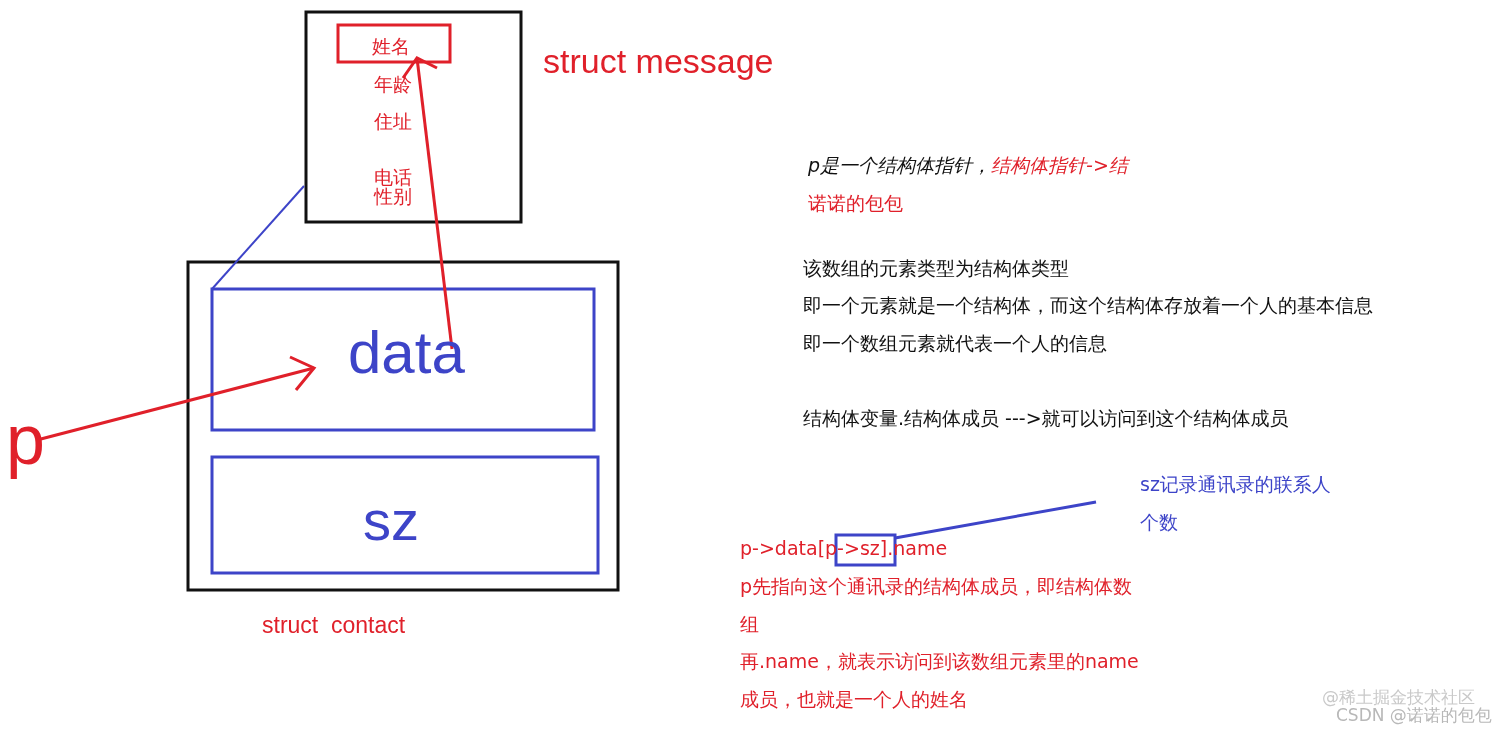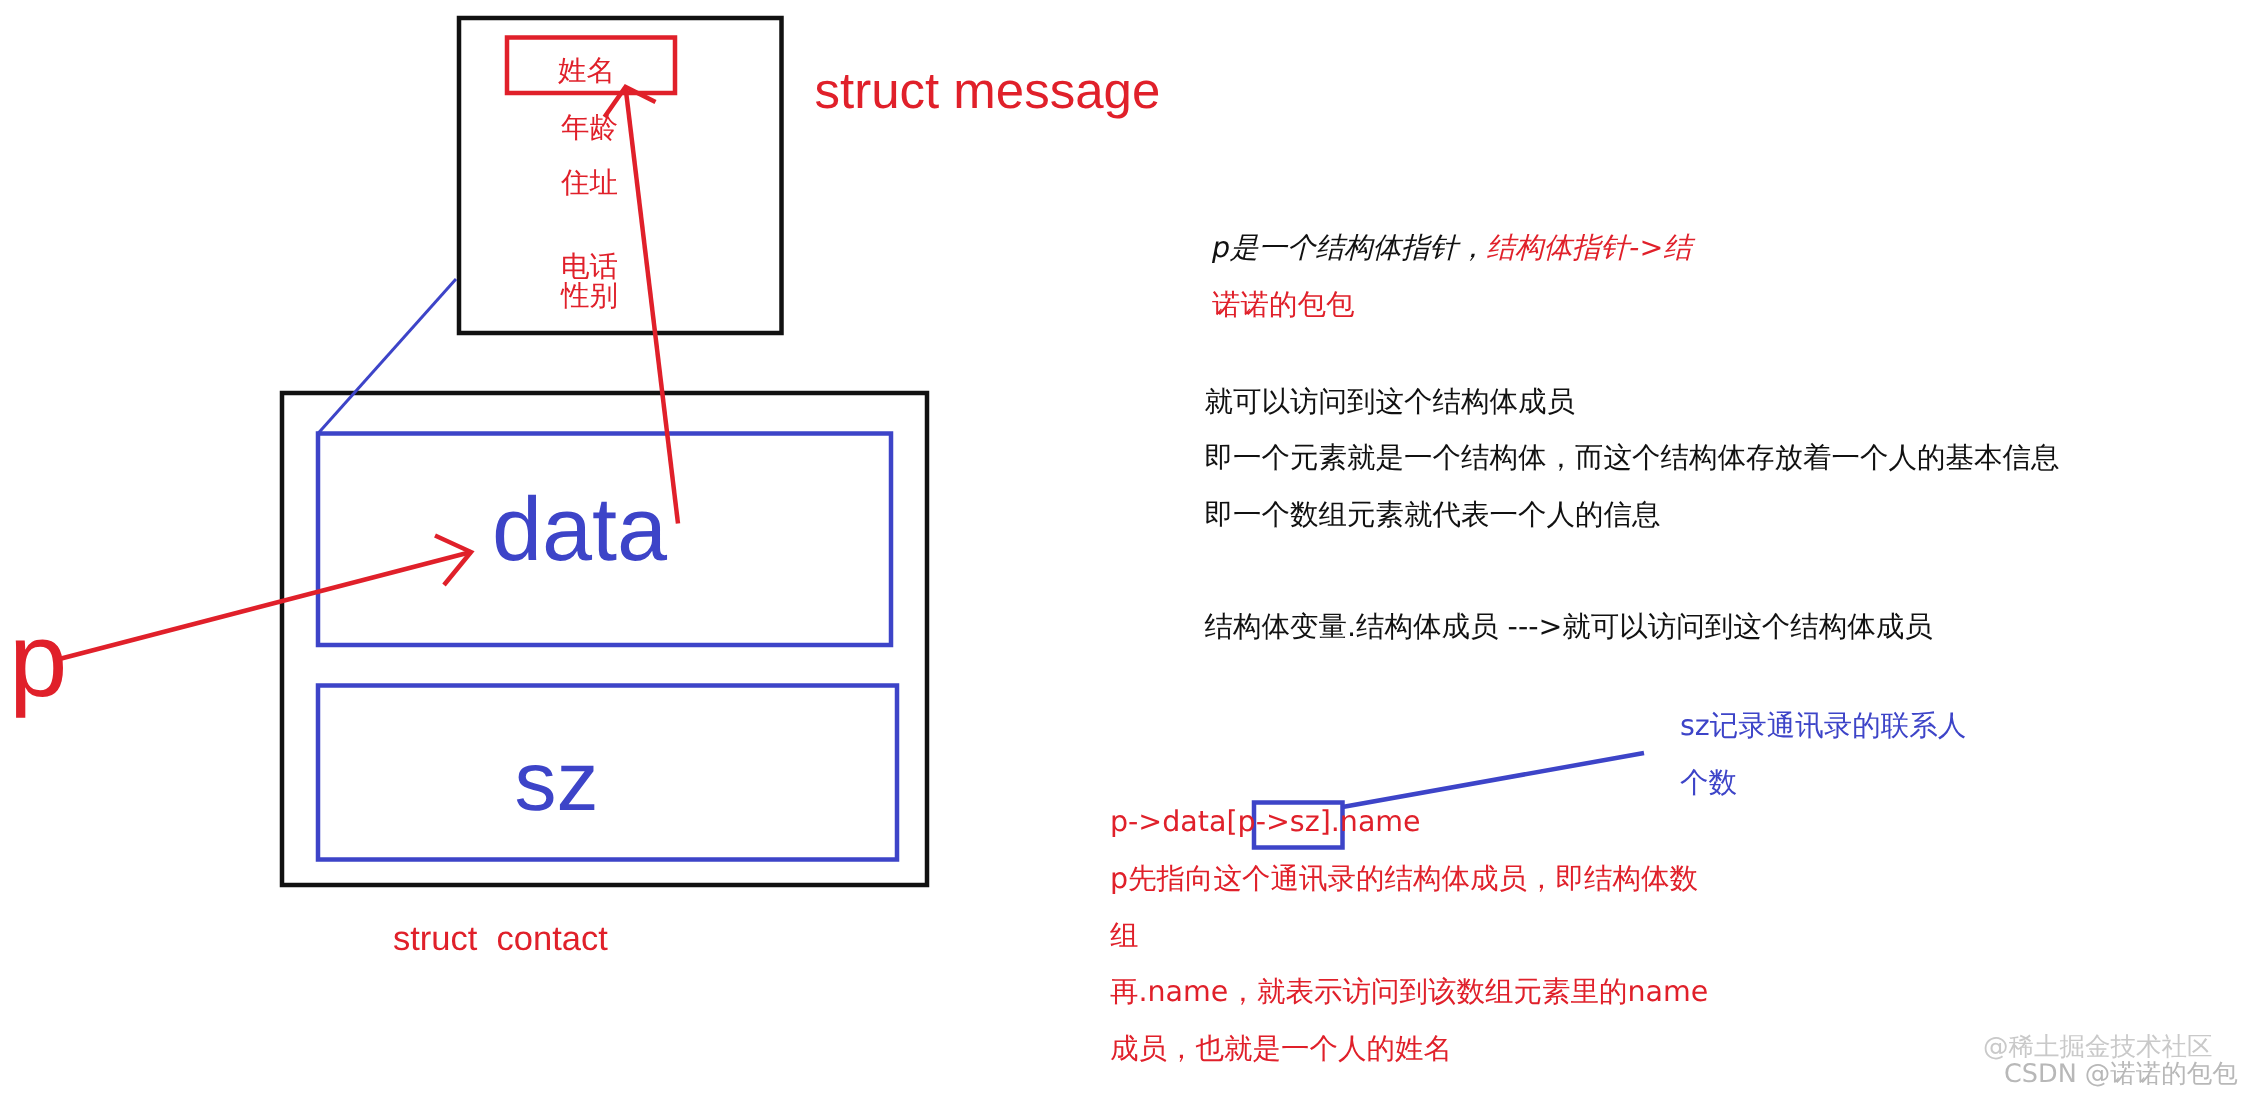--- a/index.html
+++ b/index.html
@@ -1,20 +1,20 @@
 <!DOCTYPE html>
 <html><head>
 <meta charset="utf-8">
 <style>
   html, body { margin:0; padding:0; background:#ffffff; }
   body { width:1512px; height:730px; position:relative; overflow:hidden;
          font-family:"DejaVu Sans", "Liberation Sans", sans-serif; }
   .abs { position:absolute; }
   .red { color:#e0202a; }
-  .blue { color:#3d44c8; }
+  .blue { color:#3d44c8;margin-left:20px; }
   .black { color:#111111; }
   svg.overlay { position:absolute; left:0; top:0; }
   .t18 { font-size:19px; line-height:20px; white-space:nowrap; }
 </style>
 </head>
 <body>
 
 <svg class="overlay" width="1512" height="730">
 
   <rect x="306" y="12" width="215" height="210" fill="none" stroke="#111" stroke-width="3"></rect>
@@ -53,21 +53,21 @@
 
 <div class="abs red" style="left:262px;top:612px;font-size:23px;white-space:pre;font-family:'Liberation Sans',sans-serif;">struct  contact</div>
 
 <div class="abs red" style="left:6px;top:400px;font-size:70px;line-height:80px;font-family:'Liberation Sans',sans-serif;">p</div>
 
 <div class="abs t18" style="left:808px;top:155px;font-style:italic;">
   <span class="black">p是一个结构体指针，</span><span class="red">结构体指针-&gt;结</span>
 </div>
 <div class="abs t18 red" style="left:808px;top:193px;">诺诺的包包</div>
 
-<div class="abs t18 black" style="left:803px;top:258px;">就可以访问到这个结构体成员</div>
+<div class="abs t18 black" style="left:803px;top:258px;">该数组的元素类型为结构体类型</div>
 <div class="abs t18 black" style="left:803px;top:295px;">即一个元素就是一个结构体，而这个结构体存放着一个人的基本信息</div>
 <div class="abs t18 black" style="left:803px;top:333px;">即一个数组元素就代表一个人的信息</div>
 
 <div class="abs t18 black" style="left:803px;top:408px;">结构体变量.结构体成员 ---&gt;就可以访问到这个结构体成员</div>
 
 <div class="abs t18 blue" style="left:1120px;top:474px;">sz记录通讯录的联系人</div>
 <div class="abs t18 blue" style="left:1120px;top:512px;">个数</div>
 
 <div class="abs t18 red" style="left:740px;top:538px;">
   <span>p-&gt;data[</span><span>p-&gt;sz</span><span>].name</span>

